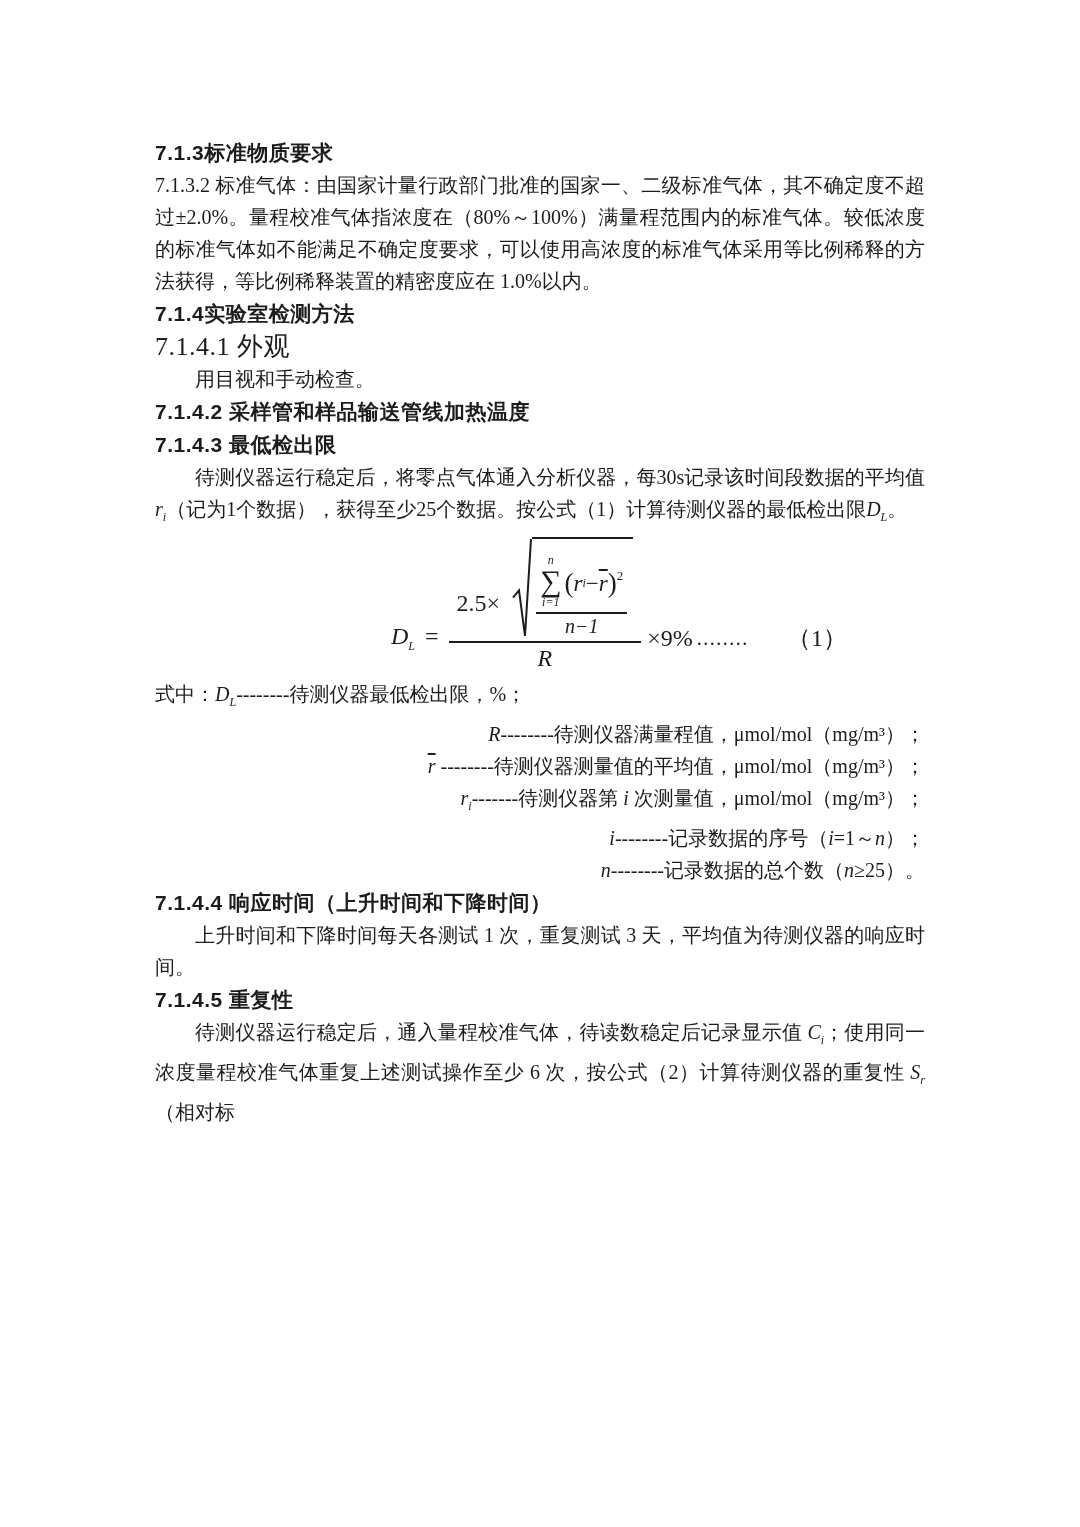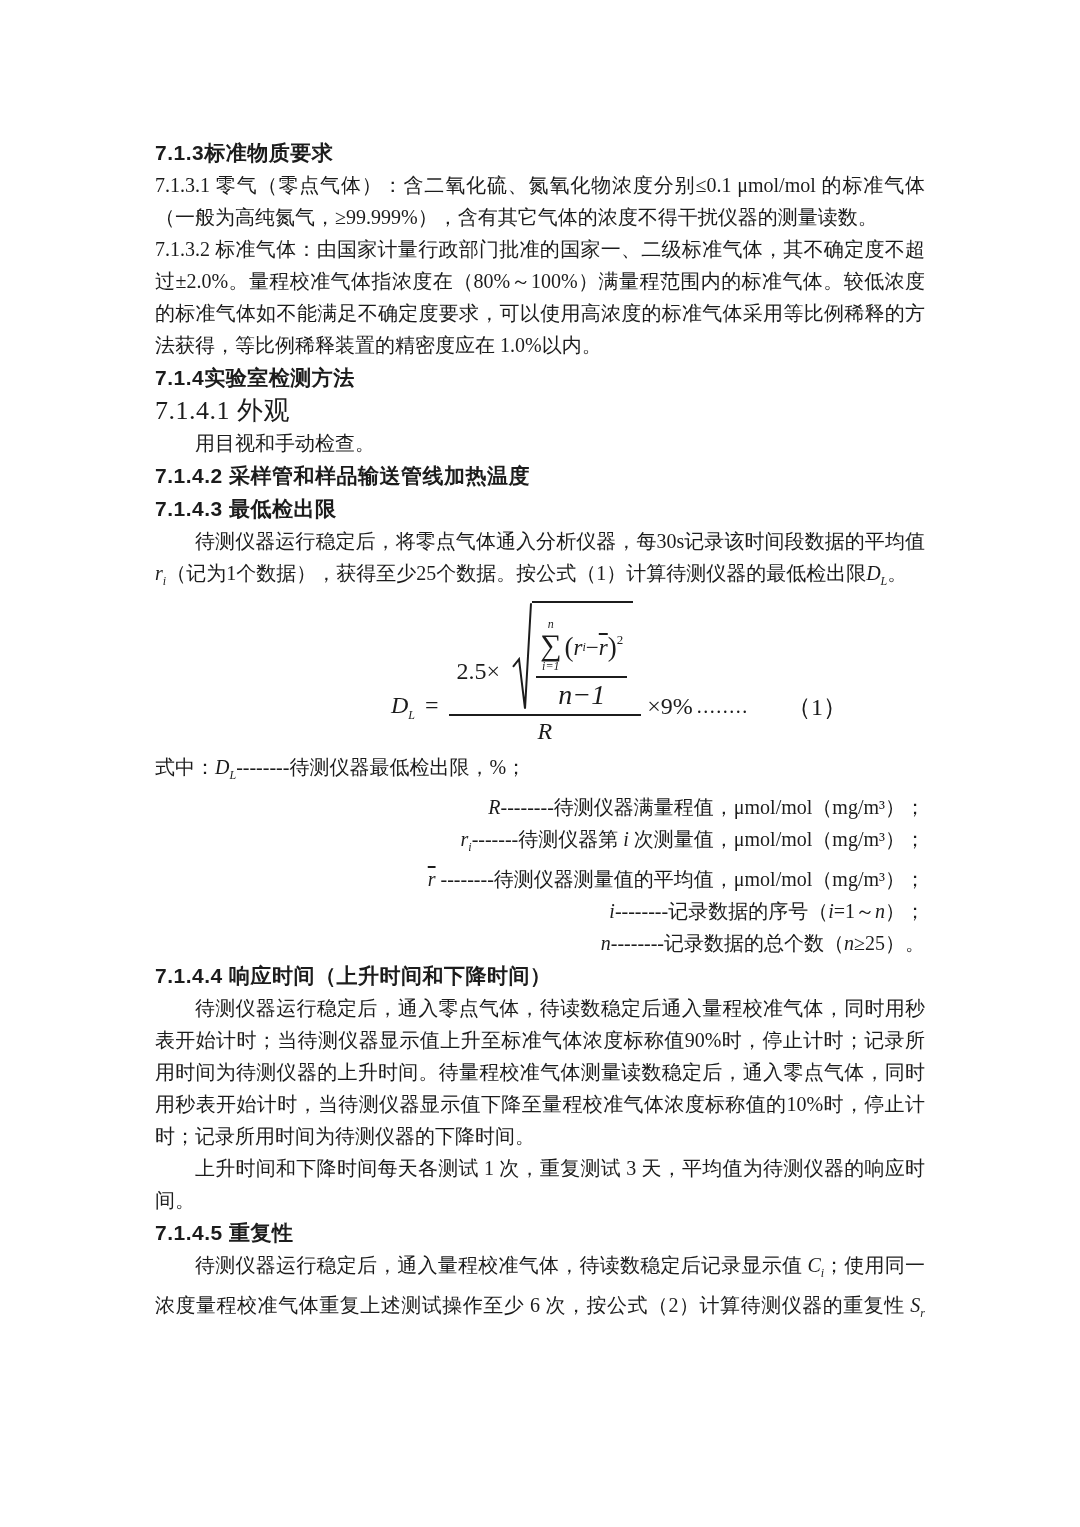--- a/index.html
+++ b/index.html
@@ -55,21 +55,21 @@
   }
 
   .sqrt { position:relative; padding-left:20px; display:inline-block; }
   .rad  { position:absolute; left:0; top:0; width:20px; height:100%; }
   .radicand { border-top:2px solid #1c1c1c; padding:4px 6px 0 4px; display:inline-block; }
 
   .ifrac { display:inline-flex; flex-direction:column; align-items:center; }
   .inum  { display:flex; align-items:flex-start; padding:0 4px 3px 4px; }
   .iden  {
     border-top:2px solid #1c1c1c; align-self:stretch; text-align:center;
-    padding-top:1px; font-size:28px;
+    padding-top:1px; font-size:20px;
   }
 
   .sum { display:inline-flex; flex-direction:column; align-items:center; line-height:1; margin-right:3px; }
   .sum .lim { font-size:12px; font-style:italic; line-height:1.1; }
   .sum .sigma { font-size:30px; line-height:0.95; }
 
   .r-expr { display:inline-flex; align-items:center; font-size:23px; margin-top:14px; }
   .paren { font-size:27px; font-weight:400; }
   sup.sq { font-size:13px; transform:translateY(-8px); display:inline-block; }
 
@@ -80,21 +80,20 @@
   .page-number { position:absolute; left:155px; top:1390px; font-size:19px; }
 </style>
 </head>
 <body>
 
 <div class="page">
   <div class="content">
 
     <h2 class="head">7.1.3标准物质要求</h2>
 
-    <p class="body">7.1.3.1 零气（零点气体）：含二氧化硫、氮氧化物浓度分别≤0.1 μmol/mol 的标准气体（一般为高纯氮气，≥99.999%），含有其它气体的浓度不得干扰仪器的测量读数。</p>
 
     <p class="body">7.1.3.2 标准气体：由国家计量行政部门批准的国家一、二级标准气体，其不确定度不超过±2.0%。量程校准气体指浓度在（80%～100%）满量程范围内的标准气体。较低浓度的标准气体如不能满足不确定度要求，可以使用高浓度的标准气体采用等比例稀释的方法获得，等比例稀释装置的精密度应在 1.0%以内。</p>
 
     <h2 class="head">7.1.4实验室检测方法</h2>
 
     <h3 class="head-light">7.1.4.1 外观</h3>
 
     <p class="body ind">用目视和手动检查。</p>
 
     <h3 class="head">7.1.4.2 采样管和样品输送管线加热温度</h3>
@@ -144,31 +143,30 @@
 
       <span class="f-times bl">×9%</span>
       <span class="f-dots bl">...............................................</span>
       <span class="f-num bl">（1）</span>
     </div>
 
     <div class="def"><span>式中：</span><span class="it">D</span><sub class="it">L</sub><span>--------</span><span>待测仪器最低检出限，%；</span></div>
 
     <div class="def sym-ind"><span class="it">R</span><span>--------</span><span>待测仪器满量程值，μmol/mol（mg/m³）；</span></div>
 
+    <div class="def sym-ind"><span class="it overbar">r</span><span> --------</span><span>待测仪器测量值的平均值，μmol/mol（mg/m³）；</span></div>
+
     <div class="def sym-ind"><span class="it">r</span><sub class="it">i</sub><span>-------</span><span>待测仪器第 </span><span class="it">i</span><span> 次测量值，μmol/mol（mg/m³）；</span></div>
-
-    <div class="def sym-ind"><span class="it overbar">r</span><span> --------</span><span>待测仪器测量值的平均值，μmol/mol（mg/m³）；</span></div>
 
     <div class="def sym-ind"><span class="it">i</span><span>--------</span><span>记录数据的序号（</span><span class="it">i</span><span>=1～</span><span class="it">n</span><span>）；</span></div>
 
     <div class="def sym-ind"><span class="it">n</span><span>--------</span><span>记录数据的总个数（</span><span class="it">n</span><span>≥25）。</span></div>
 
     <h3 class="head">7.1.4.4 响应时间（上升时间和下降时间）</h3>
 
-    <p class="body ind">待测仪器运行稳定后，通入零点气体，待读数稳定后通入量程校准气体，同时用秒表开始计时；当待测仪器显示值上升至标准气体浓度标称值90%时，停止计时；记录所用时间为待测仪器的上升时间。待量程校准气体测量读数稳定后，通入零点气体，同时用秒表开始计时，当待测仪器显示值下降至量程校准气体浓度标称值的10%时，停止计时；记录所用时间为待测仪器的下降时间。</p>
 
     <p class="body ind">上升时间和下降时间每天各测试 1 次，重复测试 3 天，平均值为待测仪器的响应时间。</p>
 
     <h3 class="head">7.1.4.5 重复性</h3>
 
     <p class="body ind"><span>待测仪器运行稳定后，通入量程校准气体，待读数稳定后记录显示值 </span><span class="it">C</span><sub class="it">i</sub><span>；使用同一浓度量程校准气体重复上述测试操作至少 6 次，按公式（2）计算待测仪器的重复性 </span><span class="it">S</span><sub class="it">r</sub><span>（相对标</span></p>
 
   </div>
 
   <div class="page-number">8</div>

